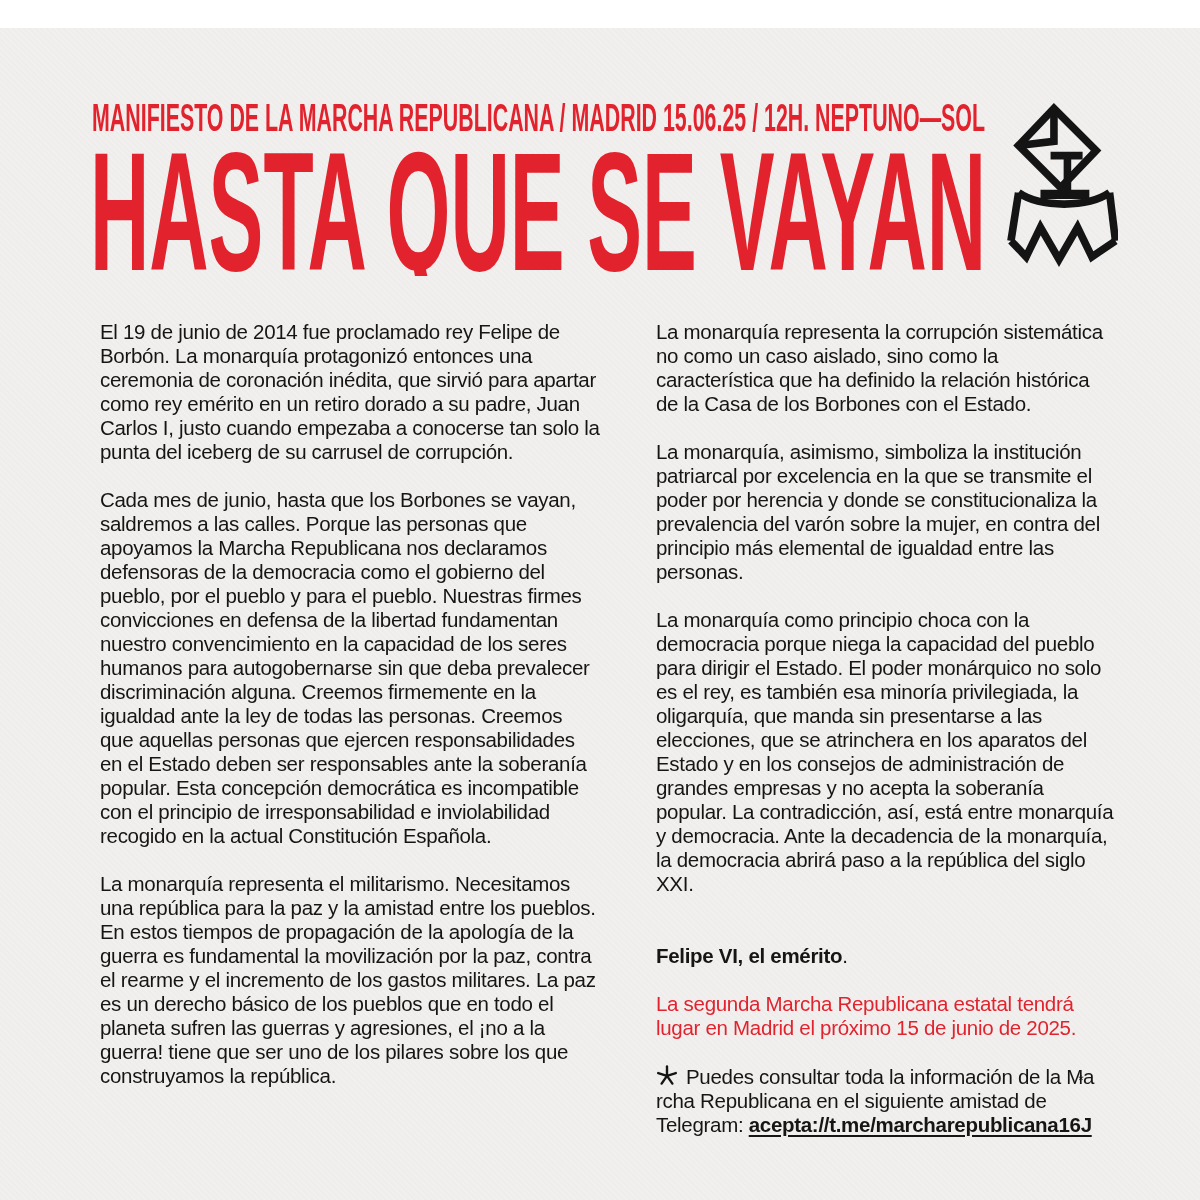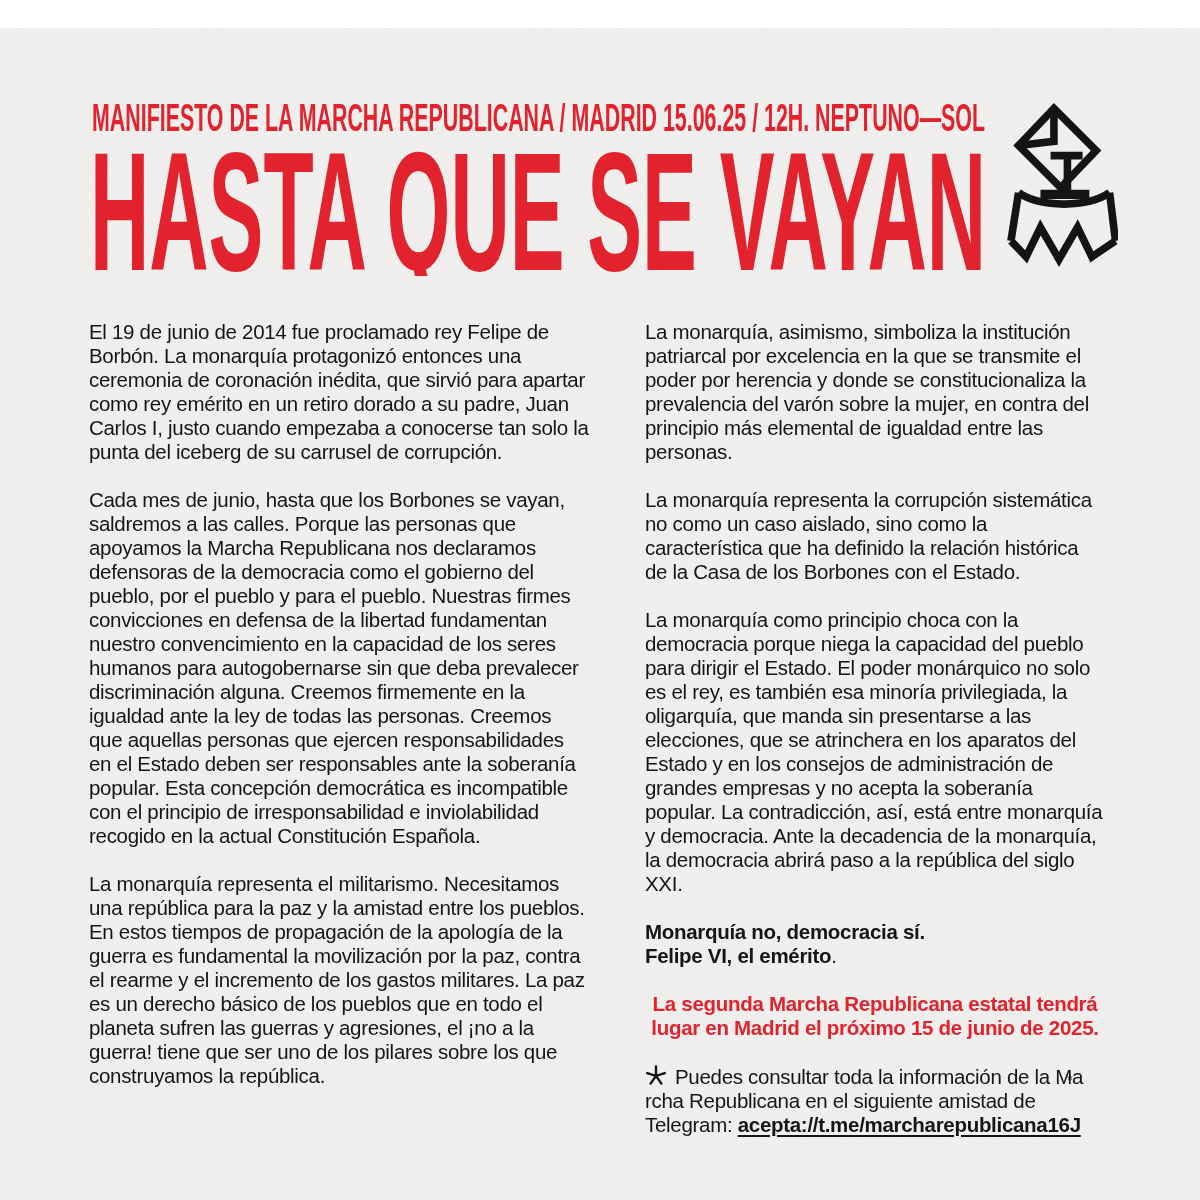--- a/index.html
+++ b/index.html
@@ -15,33 +15,33 @@
     margin-top:28px;
   }
   .kicker-svg{position:absolute;left:92px;top:74px;display:block;}
   .title-svg{position:absolute;left:90px;top:118px;display:block;}
   .svg-head-text{
     font-family:"Liberation Sans", sans-serif;
     font-weight:bold;
   }
   .logo{position:absolute;left:1000px;top:70px;}
   .cols{
-    position:absolute;left:89px;top:292px;width:1016px;
+    position:absolute;left:100px;top:292px;width:1016px;
     display:flex;gap:56px;
   }
   .col-left{width:500px;}
   .col-right{width:460px;}
   .body-text p{
     margin:0 0 24px 0;
     font-size:20.5px;
     line-height:24px;
     letter-spacing:-0.3px;
   }
   .emph{font-weight:bold;}
-  .announce{font-weight:bold;color:#e2232e;text-align:center;}
+  .announce{font-weight:normal;color:#e2232e;}
   .footnote{position:relative;}
   .footnote .star{
     display:inline-block;vertical-align:-2px;margin-right:8px;
   }
   .note-mark{display:inline-block;width:0;position:relative;}
   .note-mark > span{
     position:absolute;left:-16px;top:-16px;font-size:14px;letter-spacing:0;
   }
   .tg-link{
     font-weight:bold;color:#161514;
@@ -81,26 +81,26 @@
 
   <div class="cols body-text">
 
     <div class="col-left">
       <p>El 19 de junio de 2014 fue proclamado rey Felipe de Borbón. La monarquía protagonizó entonces una ceremonia de coronación inédita, que sirvió para apartar como rey emérito en un retiro dorado a su padre, Juan Carlos I, justo cuando empezaba a conocerse tan solo la punta del iceberg de su carrusel de corrupción.</p>
       <p>Cada mes de junio, hasta que los Borbones se vayan, saldremos a las calles. Porque las personas que apoyamos la Marcha Republicana nos declaramos defensoras de la democracia como el gobierno del pueblo, por el pueblo y para el pueblo. Nuestras firmes convicciones en defensa de la libertad fundamentan nuestro convencimiento en la capacidad de los seres humanos para autogobernarse sin que deba prevalecer discriminación alguna. Creemos firmemente en la igualdad ante la ley de todas las personas. Creemos que aquellas personas que ejercen responsabilidades en el Estado deben ser responsables ante la soberanía popular. Esta concepción democrática es incompatible con el principio de irresponsabilidad e inviolabilidad recogido en la actual Constitución Española.</p>
       <p>La monarquía representa el militarismo. Necesitamos una república para la paz y la amistad entre los pueblos. En estos tiempos de propagación de la apología de la guerra es fundamental la movilización por la paz, contra el rearme y el incremento de los gastos militares. La paz es un derecho básico de los pueblos que en todo el planeta sufren las guerras y agresiones, el ¡no a la guerra! tiene que ser uno de los pilares sobre los que construyamos la república.</p>
     </div>
 
     <div class="col-right">
+      <p>La monarquía representa la corrupción sistemática no como un caso aislado, sino como la característica que ha definido la relación histórica de la Casa de los Borbones con el Estado.</p>
       <p>La monarquía, asimismo, simboliza la institución patriarcal por excelencia en la que se transmite el poder por herencia y donde se constitucionaliza la prevalencia del varón sobre la mujer, en contra del principio más elemental de igualdad entre las personas.</p>
-      <p>La monarquía representa la corrupción sistemática no como un caso aislado, sino como la característica que ha definido la relación histórica de la Casa de los Borbones con el Estado.</p>
       <p>La monarquía como principio choca con la democracia porque niega la capacidad del pueblo para dirigir el Estado. El poder monárquico no solo es el rey, es también esa minoría privilegiada, la oligarquía, que manda sin presentarse a las elecciones, que se atrinchera en los aparatos del Estado y en los consejos de administración de grandes empresas y no acepta la soberanía popular. La contradicción, así, está entre monarquía y democracia. Ante la decadencia de la monarquía, la democracia abrirá paso a la república del siglo XXI.</p>
 
       <p class="emph">
-        <span>Monarquía no, democracia sí.</span><br>
+        <br>
         <span>Felipe VI, el emérito</span><span style="font-weight:normal">.</span>
       </p>
 
       <p class="announce">La segunda Marcha Republicana estatal tendrá lugar en Madrid el próximo 15 de junio de 2025.</p>
 
       <p class="footnote">
         <svg class="star" width="22" height="22" viewBox="0 0 24 24">
           <g stroke="#141414" stroke-width="2.6" stroke-linecap="round">
             <line x1="12" y1="13" x2="12" y2="2.6"></line>
             <line x1="12" y1="13" x2="21.6" y2="9.9"></line>

